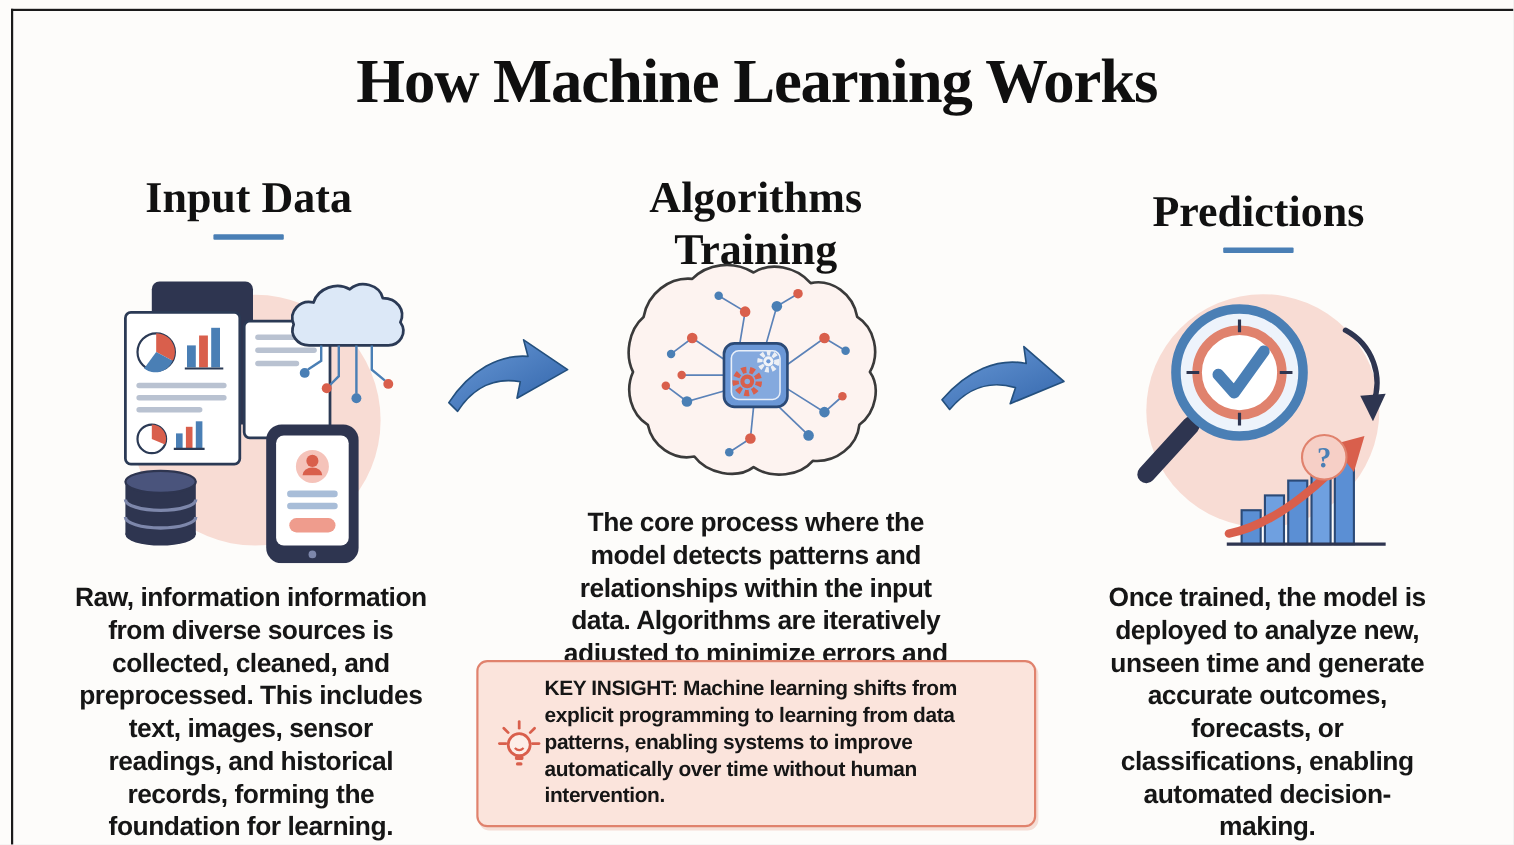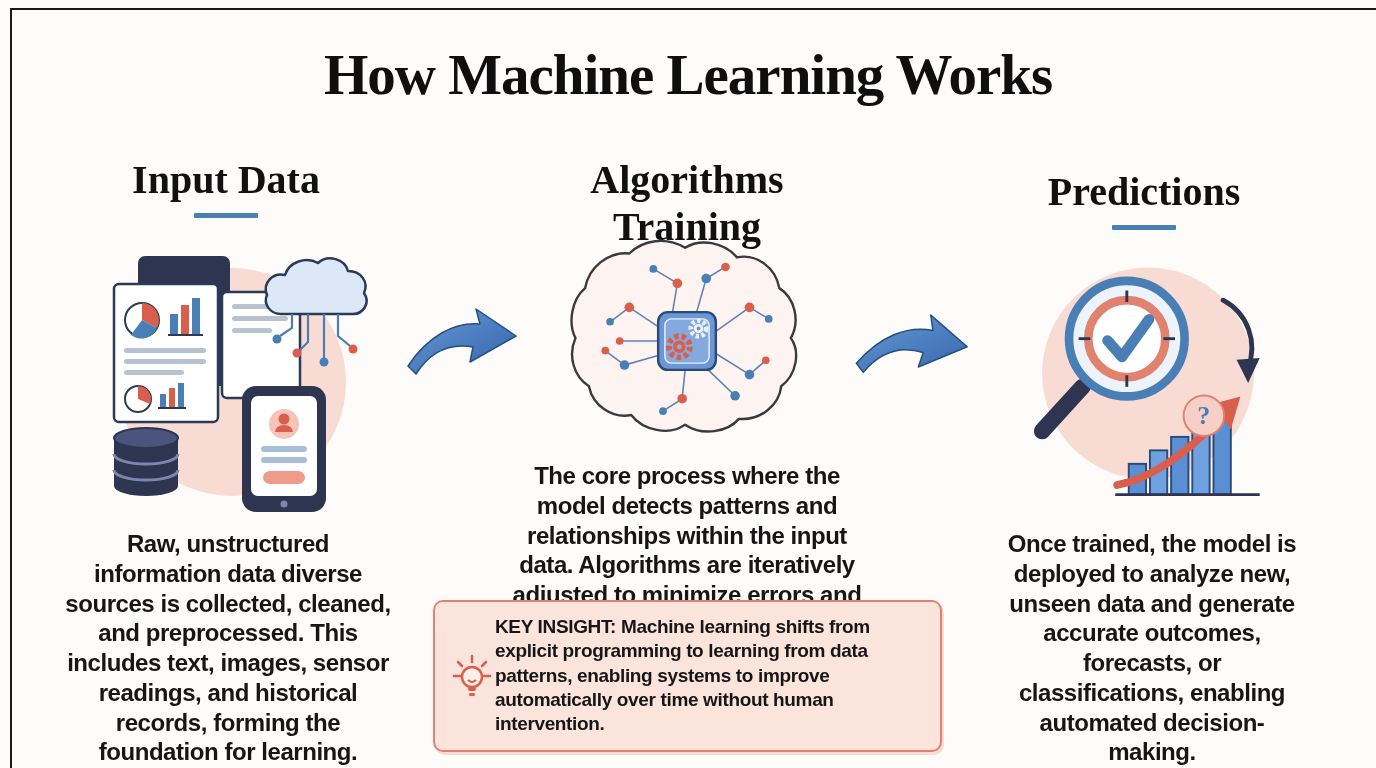--- a/index.html
+++ b/index.html
@@ -209,23 +209,23 @@
         <circle cx="128" cy="90" r="40" fill="#ffffff" stroke="#e0826d" stroke-width="9"></circle>
         <line x1="128" y1="40" x2="128" y2="52" stroke="#2e3550" stroke-width="3"></line>
         <line x1="128" y1="128" x2="128" y2="140" stroke="#2e3550" stroke-width="3"></line>
         <line x1="78" y1="90" x2="90" y2="90" stroke="#2e3550" stroke-width="3"></line>
         <line x1="166" y1="90" x2="178" y2="90" stroke="#2e3550" stroke-width="3"></line>
         <path d="M108,92 L123,109 L151,70" fill="none" stroke="#4a7fb5" stroke-width="11" stroke-linecap="round" stroke-linejoin="round"></path>
       </g>
     </g>
   </svg>
 
-  <div class="col-desc" style="left:64px;top:529px;width:328px;">Raw, unstructured information data diverse sources is collected, cleaned, and preprocessed. This includes text, images, sensor readings, and historical records, forming the foundation for learning.</div>
+  <div class="col-desc" style="left:64px;top:529px;width:328px;">Raw, information information from diverse sources is collected, cleaned, and preprocessed. This includes text, images, sensor readings, and historical records, forming the foundation for learning.</div>
   <div class="col-desc" style="left:502px;top:461px;width:370px;">The core process where the model detects patterns and relationships within the input data. Algorithms are iteratively adjusted to minimize errors and optimize performance, creating a predictive model.</div>
-  <div class="col-desc" style="left:1001px;top:529px;width:302px;">Once trained, the model is deployed to analyze new, unseen data and generate accurate outcomes, forecasts, or classifications, enabling automated decision-making.</div>
+  <div class="col-desc" style="left:1001px;top:529px;width:302px;">Once trained, the model is deployed to analyze new, unseen time and generate accurate outcomes, forecasts, or classifications, enabling automated decision-making.</div>
 
   <div class="key-box" style="background: rgb(251, 228, 220);">
     <svg width="46" height="46" viewBox="0 0 46 46">
       <g stroke="#d95f4c" stroke-width="2.5" stroke-linecap="round">
         <line x1="23" y1="3" x2="23" y2="9"></line>
         <line x1="9" y1="9" x2="13" y2="13"></line>
         <line x1="37" y1="9" x2="33" y2="13"></line>
         <line x1="5" y1="23" x2="11" y2="23"></line>
         <line x1="41" y1="23" x2="35" y2="23"></line>
       </g>

